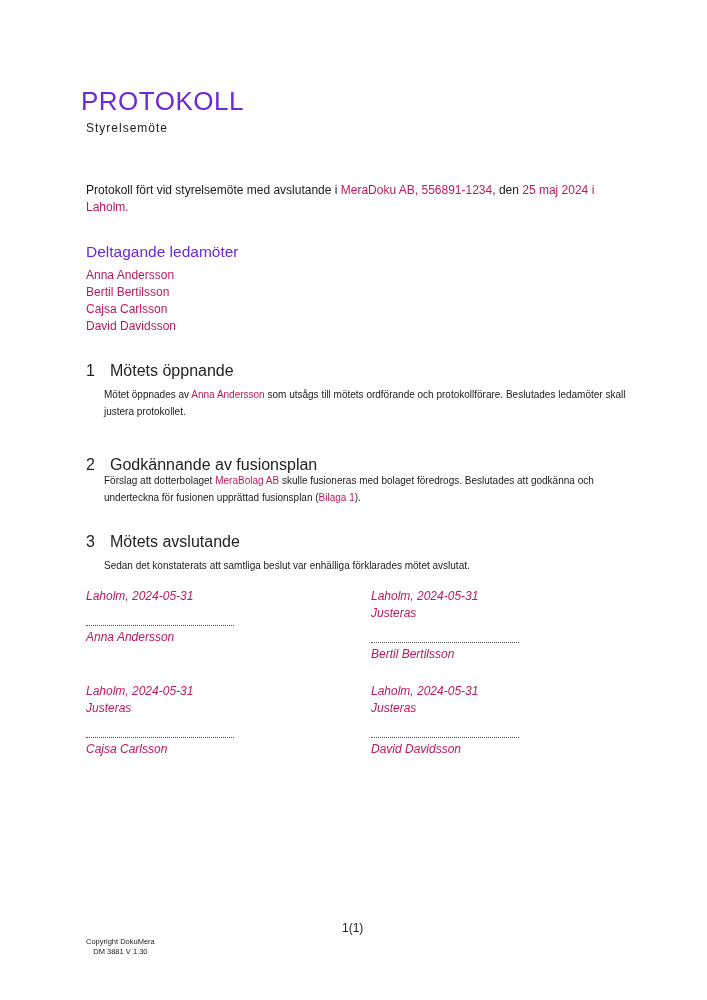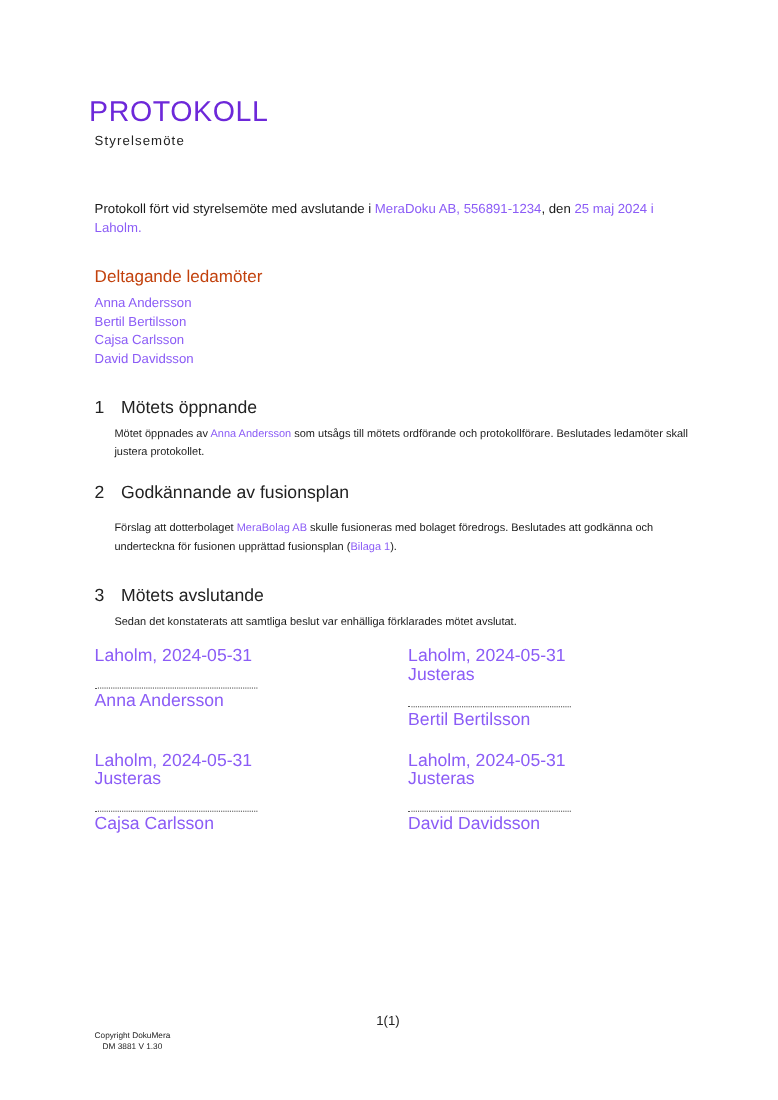--- a/index.html
+++ b/index.html
@@ -8,21 +8,21 @@
     background: #ffffff;
   }
   body {
     width: 707px;
     height: 1000px;
     position: relative;
     overflow: hidden;
     font-family: "Liberation Sans", "DejaVu Sans", sans-serif;
     color: #1a1a1a;
   }
-  .red { color: #8b5cf6; }
+  .red { color: #be185d; }
   .abs { position: absolute; }
 
   .title {
     left: 81px; top: 86px;
     font-size: 26px;
     letter-spacing: 0.5px;
     color: #6d28d9;
     font-weight: normal;
   }
   .subtitle {
@@ -33,21 +33,21 @@
   }
   .intro {
     left: 86px; top: 182px;
     width: 540px;
     font-size: 12px;
     line-height: 17px;
   }
   .h-participants {
     left: 86px; top: 243px;
     font-size: 15.5px;
-    color: #c2410c;
+    color: #6d28d9;
   }
   .participants {
     left: 86px; top: 267px;
     font-size: 12px;
     line-height: 17px;
     margin: 0; padding: 0;
     list-style: none;
   }
   .section-h {
     left: 86px;
@@ -58,23 +58,24 @@
     display: inline-block;
     width: 24px;
   }
   .section-p {
     left: 104px;
     width: 540px;
     font-size: 10px;
     line-height: 17px;
   }
   .sig {
-    font-size: 16px;
+    font-size: 12px;
     line-height: 17px;
     width: 200px;
+    font-style: italic;
   }
   .sig .dots {
     margin-top: 14px;
     height: 6px;
     width: 148px;
     border-bottom: 1px dotted #555;
     margin-bottom: 3px;
   }
   .pagenum {
     left: 342px; top: 921px;
@@ -107,21 +108,21 @@
   <li>David Davidsson</li>
 </ul>
 
 <div class="abs section-h" style="top:362px">
   <span class="num">1</span><span>Mötets öppnande</span>
 </div>
 <p class="abs section-p" style="top:386px;margin:0">
   <span>Mötet öppnades av </span><span class="red">Anna Andersson</span><span> som utsågs till mötets ordförande och protokollförare. Beslutades ledamöter skall justera protokollet.</span>
 </p>
 
-<div class="abs section-h" style="top:440px">
+<div class="abs section-h" style="top:456px">
   <span class="num">2</span><span>Godkännande av fusionsplan</span>
 </div>
 <p class="abs section-p" style="top:472px;margin:0">
   <span>Förslag att dotterbolaget </span><span class="red">MeraBolag AB</span><span> skulle fusioneras med bolaget föredrogs. Beslutades att godkänna och underteckna för fusionen upprättad fusionsplan (</span><span class="red">Bilaga 1</span><span>).</span>
 </p>
 
 <div class="abs section-h" style="top:533px">
   <span class="num">3</span><span>Mötets avslutande</span>
 </div>
 <p class="abs section-p" style="top:557px;margin:0">

